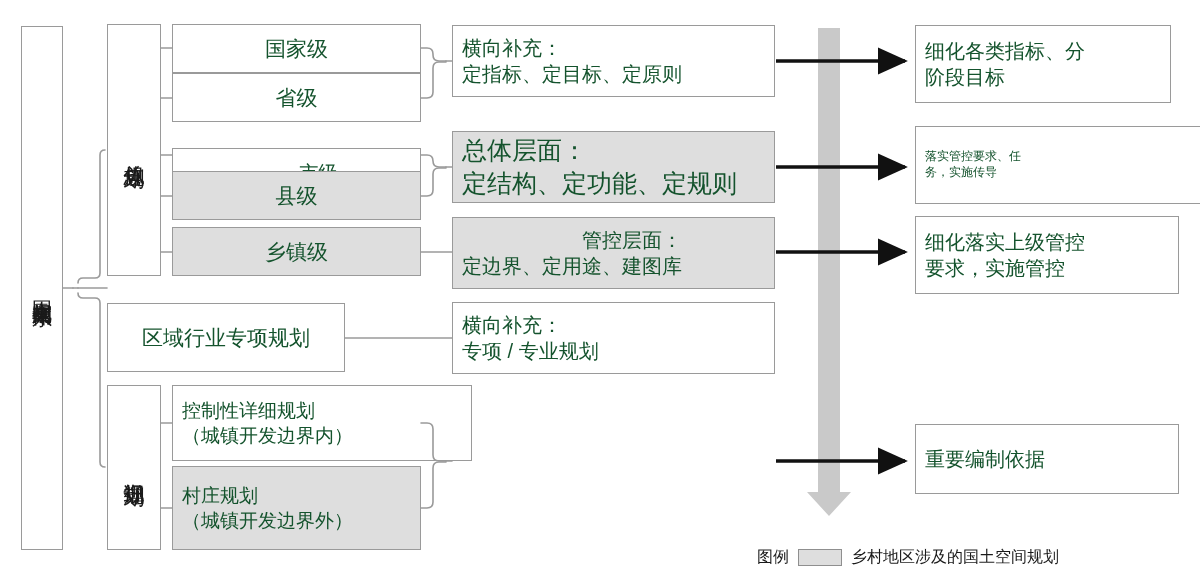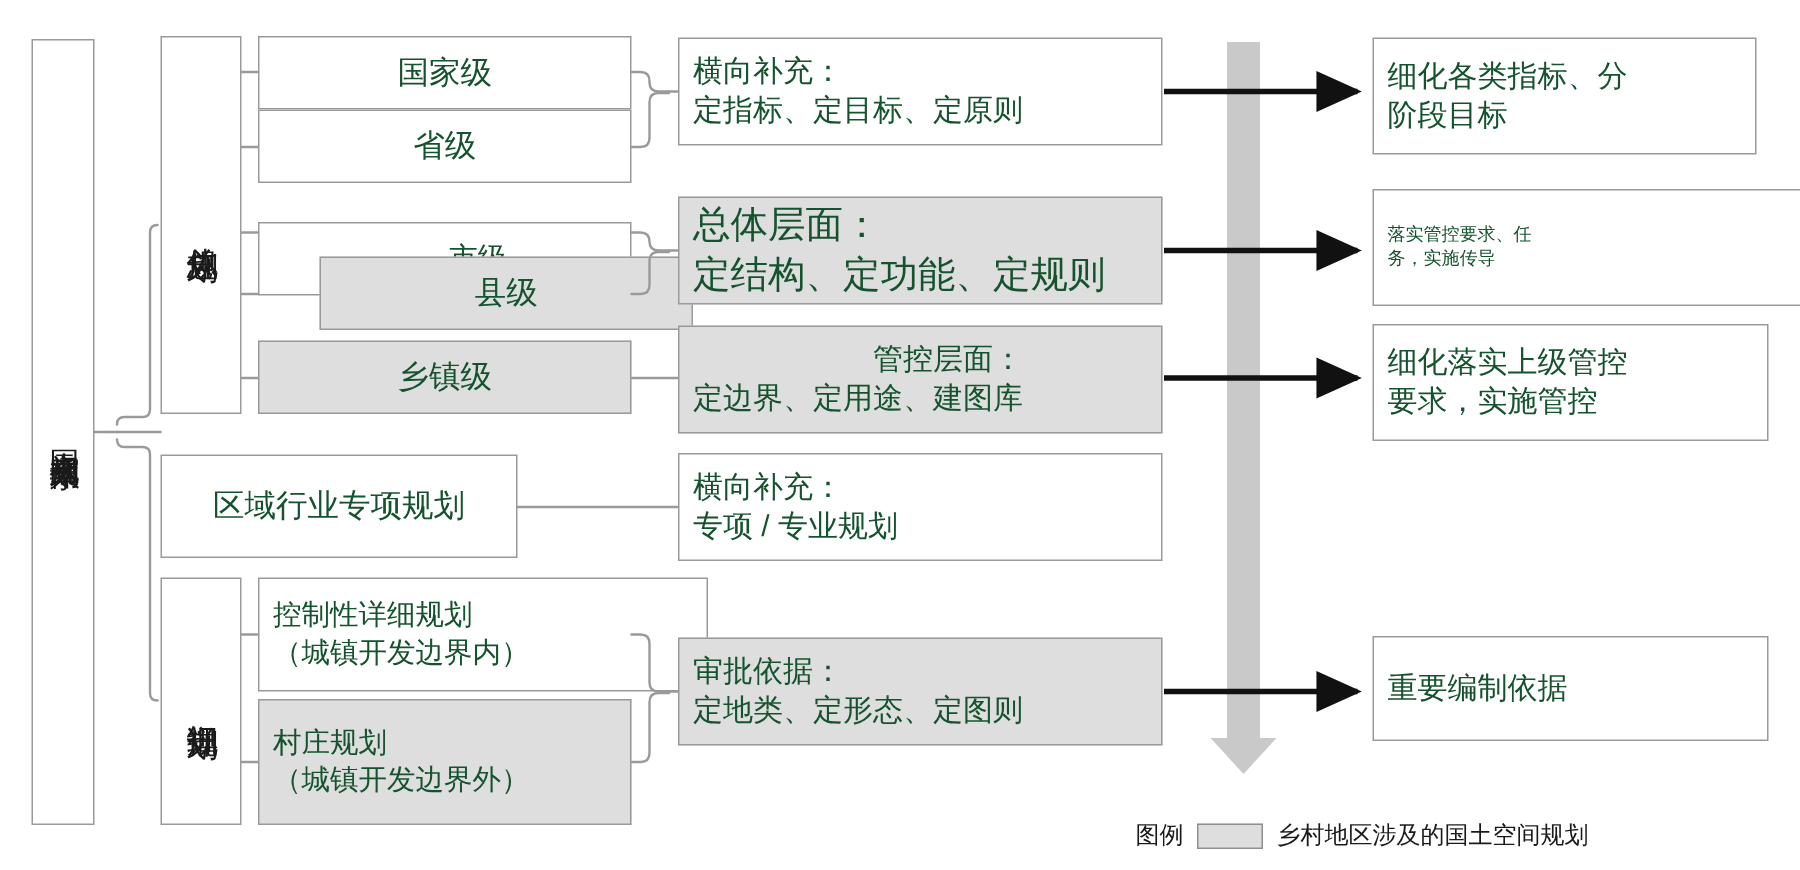--- a/index.html
+++ b/index.html
@@ -43,21 +43,21 @@
 
   <div class="box center" style="left:172px;top:24px;width:249px;height:49px;font-size:21px;">
     <span class="txt">国家级</span>
   </div>
   <div class="box center" style="left:172px;top:73px;width:249px;height:49px;font-size:21px;">
     <span class="txt">省级</span>
   </div>
   <div class="box center" style="left:172px;top:148px;width:249px;height:49px;font-size:19px;padding-left:44px;">
     <span class="txt">市级</span>
   </div>
-  <div class="box center gray" style="left:172px;top:171px;width:249px;height:49px;font-size:21px;margin-left:41px;">
+  <div class="box center gray" style="left:172px;top:171px;width:249px;height:49px;font-size:21px;">
     <span class="txt">县级</span>
   </div>
   <div class="box center gray" style="left:172px;top:227px;width:249px;height:49px;font-size:21px;">
     <span class="txt">乡镇级</span>
   </div>
 
   <div class="box center" style="left:107px;top:303px;width:238px;height:69px;font-size:21px;">
     <span class="txt">区域行业专项规划</span>
   </div>
 
@@ -89,26 +89,20 @@
   <div class="box left gray" style="left:452px;top:217px;width:323px;height:72px;font-size:20px;text-align:right;">
     <span class="txt">
       <span>管控层面：</span><br>
       <span>定边界、定用途、建图库</span>
     </span>
   </div>
   <div class="box left" style="left:452px;top:302px;width:323px;height:72px;font-size:20px;">
     <span class="txt">
       <span>横向补充：</span><br>
       <span>专项 / 专业规划</span>
-    </span>
-  </div>
-  <div class="box left gray" style="left:452px;top:425px;width:323px;height:72px;font-size:20px;">
-    <span class="txt">
-      <span>审批依据：</span><br>
-      <span>定地类、定形态、定图则</span>
     </span>
   </div>
 
   <div class="box left" style="left:915px;top:25px;width:256px;height:78px;font-size:20px;">
     <span class="txt">
       <span>细化各类指标、分</span><br>
       <span>阶段目标</span>
     </span>
   </div>
   <div class="box left" style="left:915px;top:126px;width:308px;height:78px;font-size:12px;">

